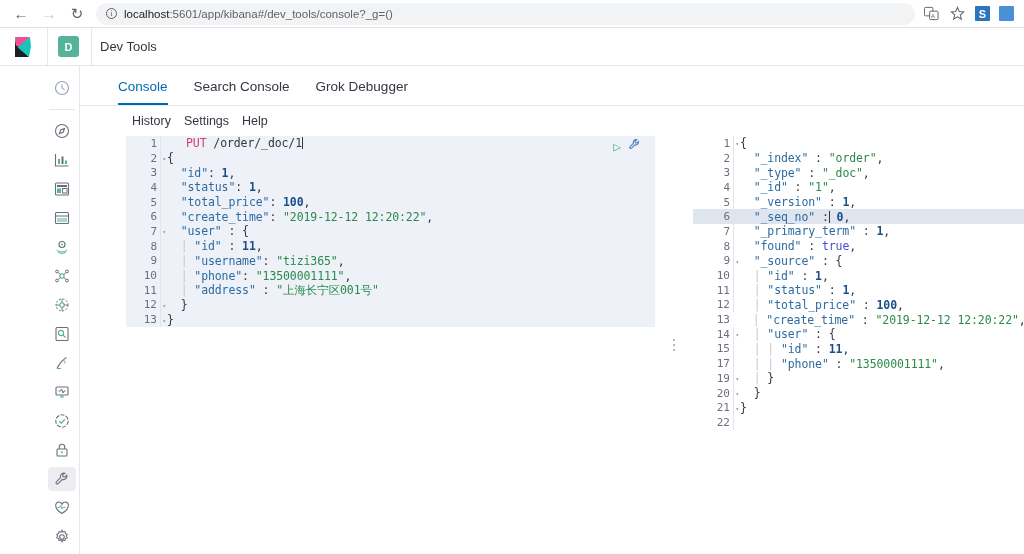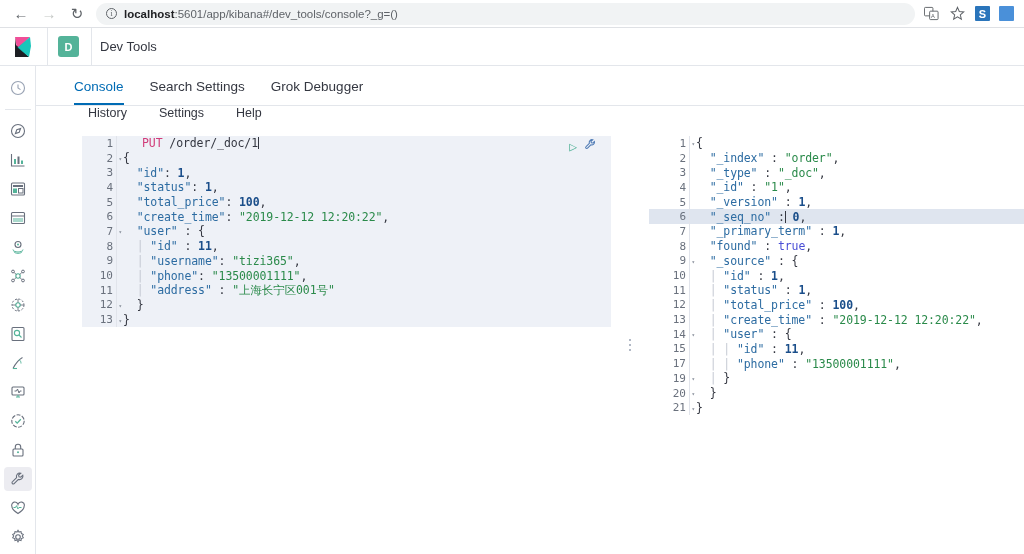--- a/index.html
+++ b/index.html
@@ -51,21 +51,21 @@
     flex: 0 0 auto;
     font-family: "Liberation Serif", serif;
   }
   .url-text {
     font-size: 11.5px;
     color: #5f6368;
     white-space: nowrap;
     overflow: hidden;
     text-overflow: ellipsis;
   }
-  .url-text b { color: #202124; font-weight: 700; }
+  .url-text b { color: #202124; font-weight: 400; }
   .bar-icons { display: flex; align-items: center; gap: 9px; padding-right: 2px; }
   .bar-icons .ic { width: 17px; height: 17px; display: flex; align-items: center; justify-content: center; }
   .ext-blue { width: 15px; height: 15px; background: #2a75bb; color: #fff; font-size: 11px; font-weight: bold;
               display: flex; align-items: center; justify-content: center; border-radius: 1px; }
   .ext-blue2 { width: 15px; height: 15px; background: #4a90d9; border-radius: 1px; }
 
   
   .app-header {
     height: 38px;
     display: flex;
@@ -84,21 +84,21 @@
     color: #fff;
     font-size: 11px; font-weight: bold;
     display: flex; align-items: center; justify-content: center;
     border-radius: 3px;
     margin-left: 10px;
   }
   .badge-sep { width: 1px; height: 38px; background: #e3e6eb; margin-left: 12px; }
   .app-title { font-size: 13px; color: #343741; margin-left: 8px; }
 
   
-  .body-wrap { display: flex; height: 488px; }
+  .body-wrap { display: flex; height: 488px; padding-left: 44px; }
 
   
   .rail {
     width: 36px;
     border-right: 1px solid #e3e6eb;
     background: #fff;
     display: flex;
     flex-direction: column;
     align-items: center;
     padding-top: 10px;
@@ -129,21 +129,22 @@
     font-size: 13.5px;
     color: #343741;
     padding-bottom: 9px;
     border-bottom: 2px solid transparent;
   }
   .tab.active { color: #006bb4; border-bottom-color: #006bb4; font-weight: 400; }
 
   .submenu {
     height: 30px;
     display: flex;
-    gap: 32px;
+    align-items: center;
+    gap: 13px;
     padding-left: 52px;
   }
   .submenu span { font-size: 12.5px; color: #343741; }
 
   
   .editors {
     flex: 1;
     display: flex;
     padding-left: 46px;
     min-height: 0;
@@ -373,21 +374,21 @@
           <circle cx="8" cy="8" r="2.3" fill="none" stroke="#69707d" stroke-width="1.1"></circle>
           <path d="M8 1.3l1 1.8 2-.5.4 2 1.9.8-1 1.7 1 1.7-1.9.8-.4 2-2-.5-1 1.8-1-1.8-2 .5-.4-2-1.9-.8 1-1.7-1-1.7 1.9-.8.4-2 2 .5z" fill="none" stroke="#69707d" stroke-width="1.05"></path>
         </svg>
     </div>
   </div>
 
   <div class="main">
 
     <div class="tabs">
       <div class="tab active">Console</div>
-      <div class="tab">Search Settings</div>
+      <div class="tab">Search Console</div>
       <div class="tab">Grok Debugger</div>
     </div>
 
     <div class="submenu">
       <span>History</span>
       <span>Settings</span>
       <span>Help</span>
     </div>
 
     <div class="editors">
@@ -568,18 +569,23 @@
             <div class="crow">
               <div class="gutter w40">20<span class="fold">▾</span></div>
               <div class="sep"></div>
               <div class="ctext">  <span class="p">}</span></div>
             </div>
             <div class="crow">
               <div class="gutter w40">21<span class="fold">▾</span></div>
               <div class="sep"></div>
               <div class="ctext"><span class="p">}</span></div>
             </div>
+            <div class="crow">
+              <div class="gutter w40">22</div>
+              <div class="sep"></div>
+              <div class="ctext"></div>
+            </div>
           </div>
       </div>
 
     </div>
   </div>
 </div>
 
 </body></html>

